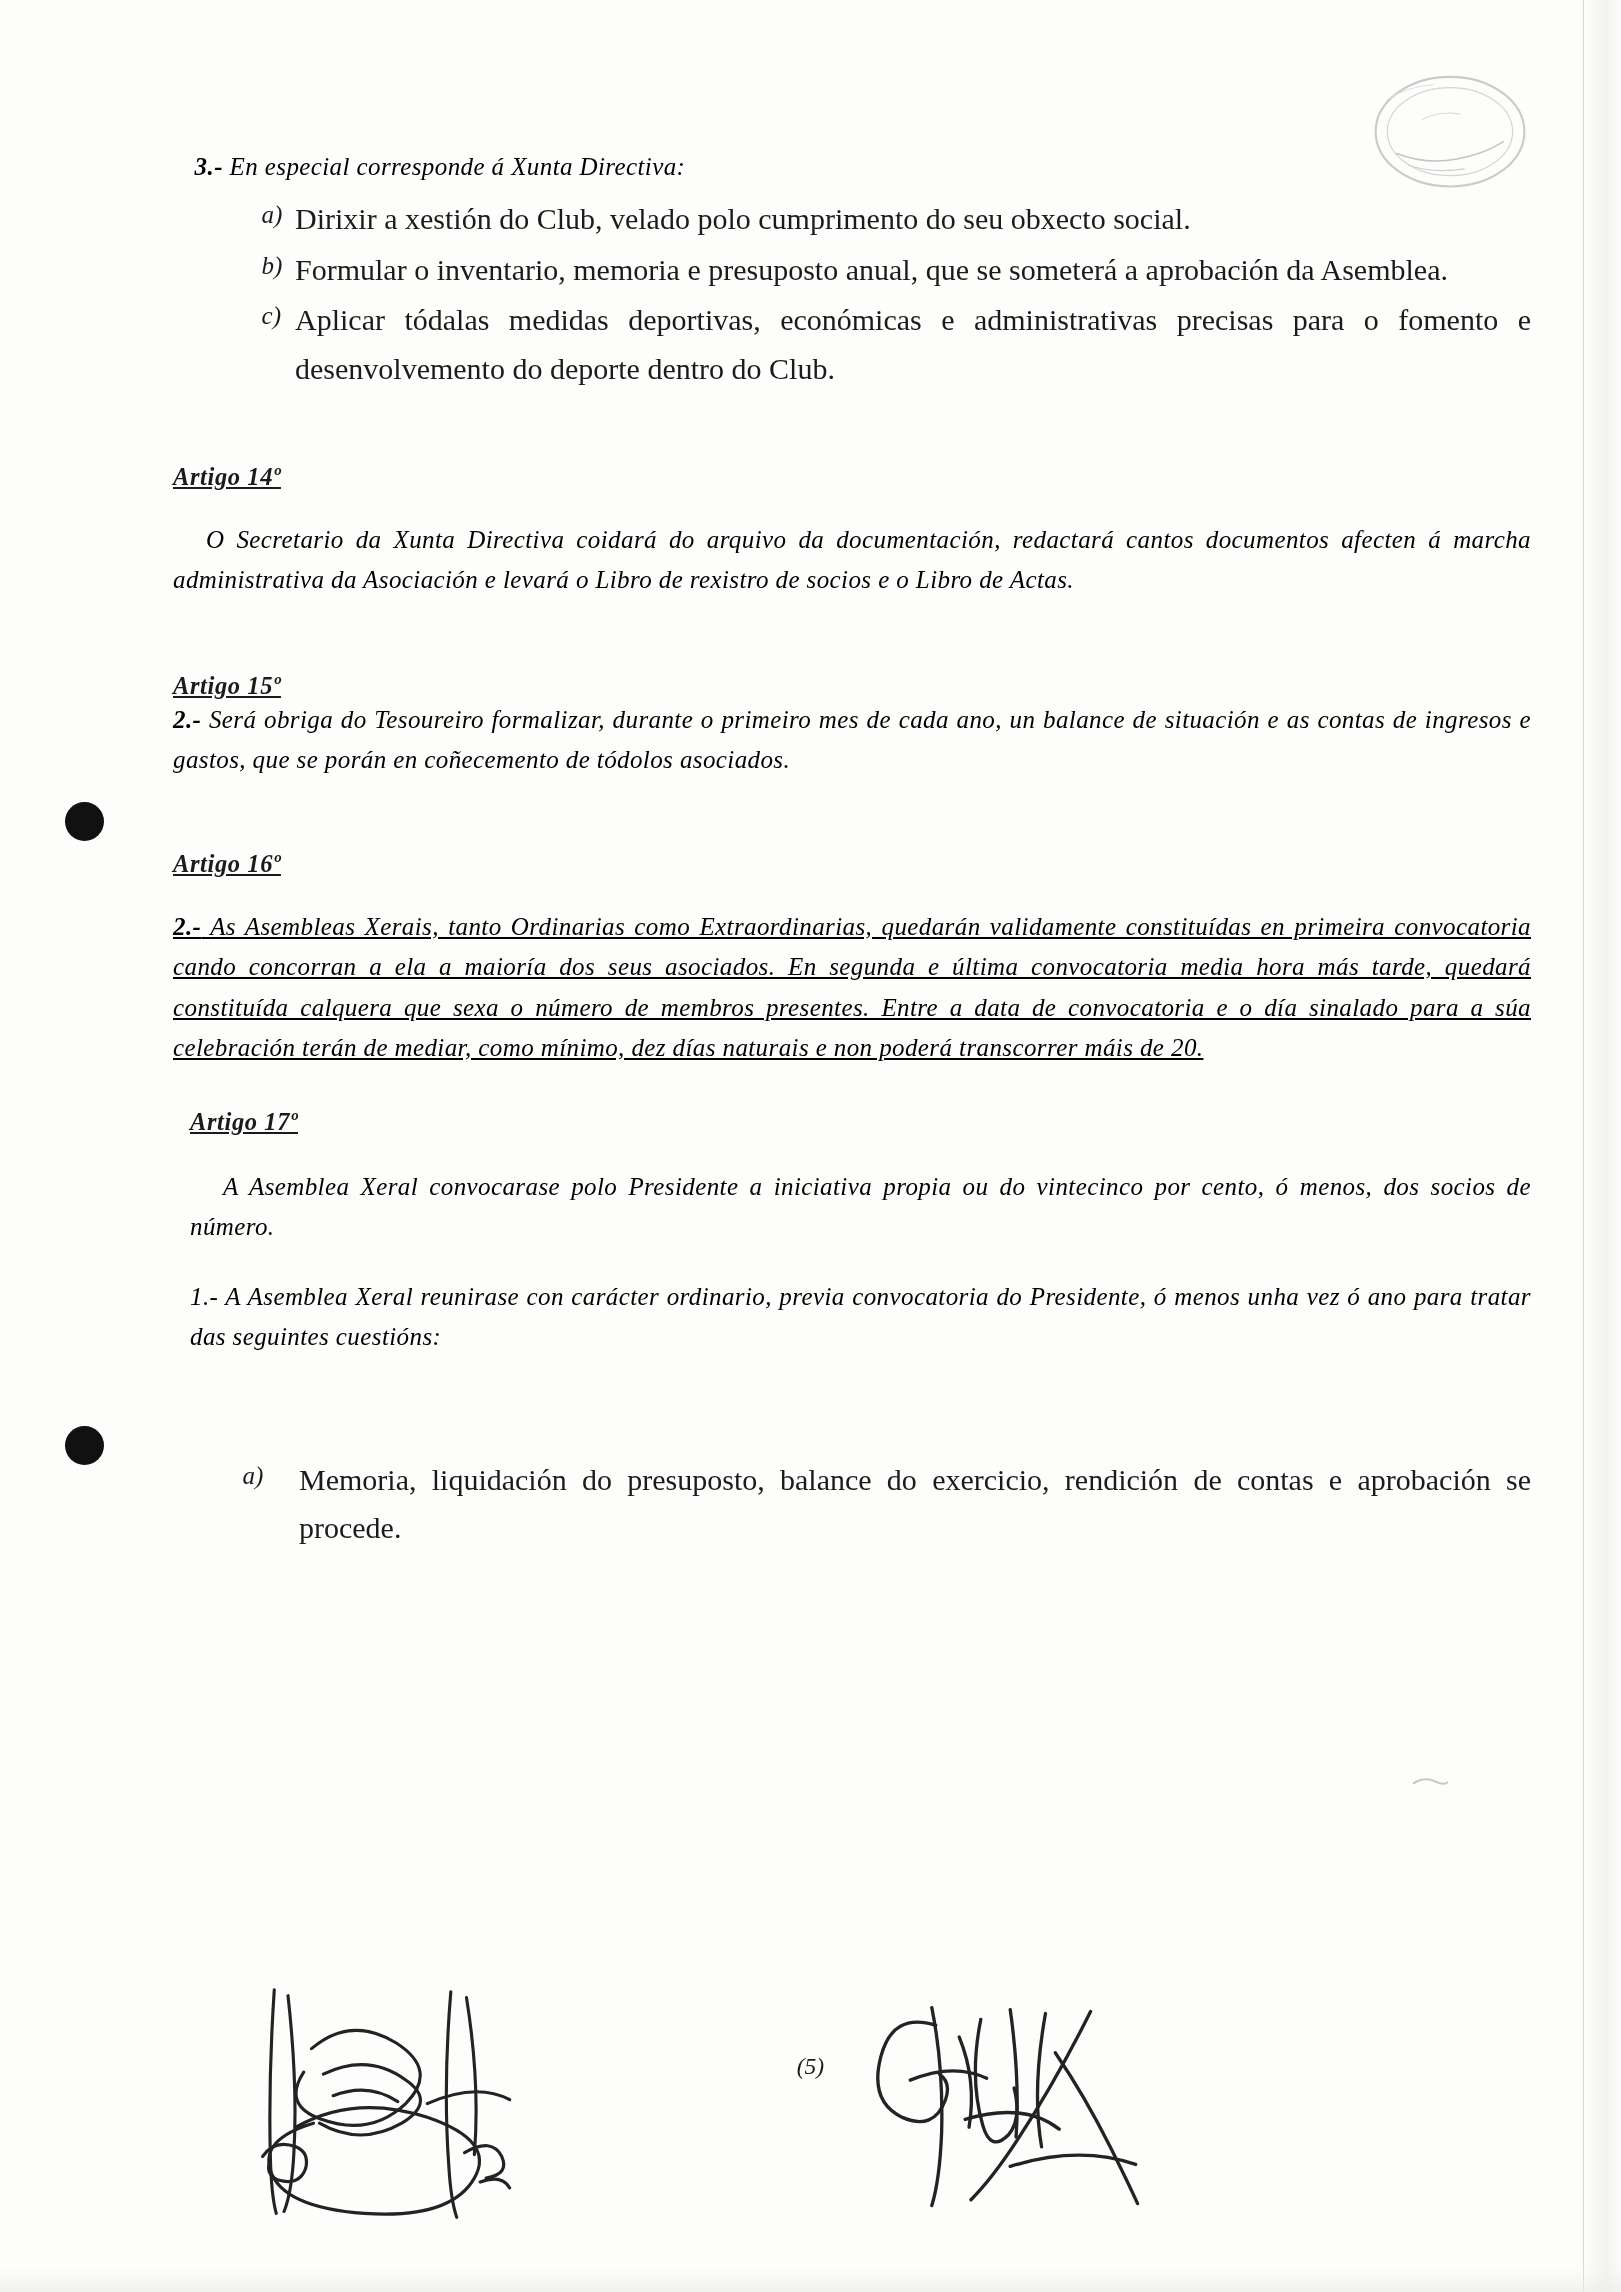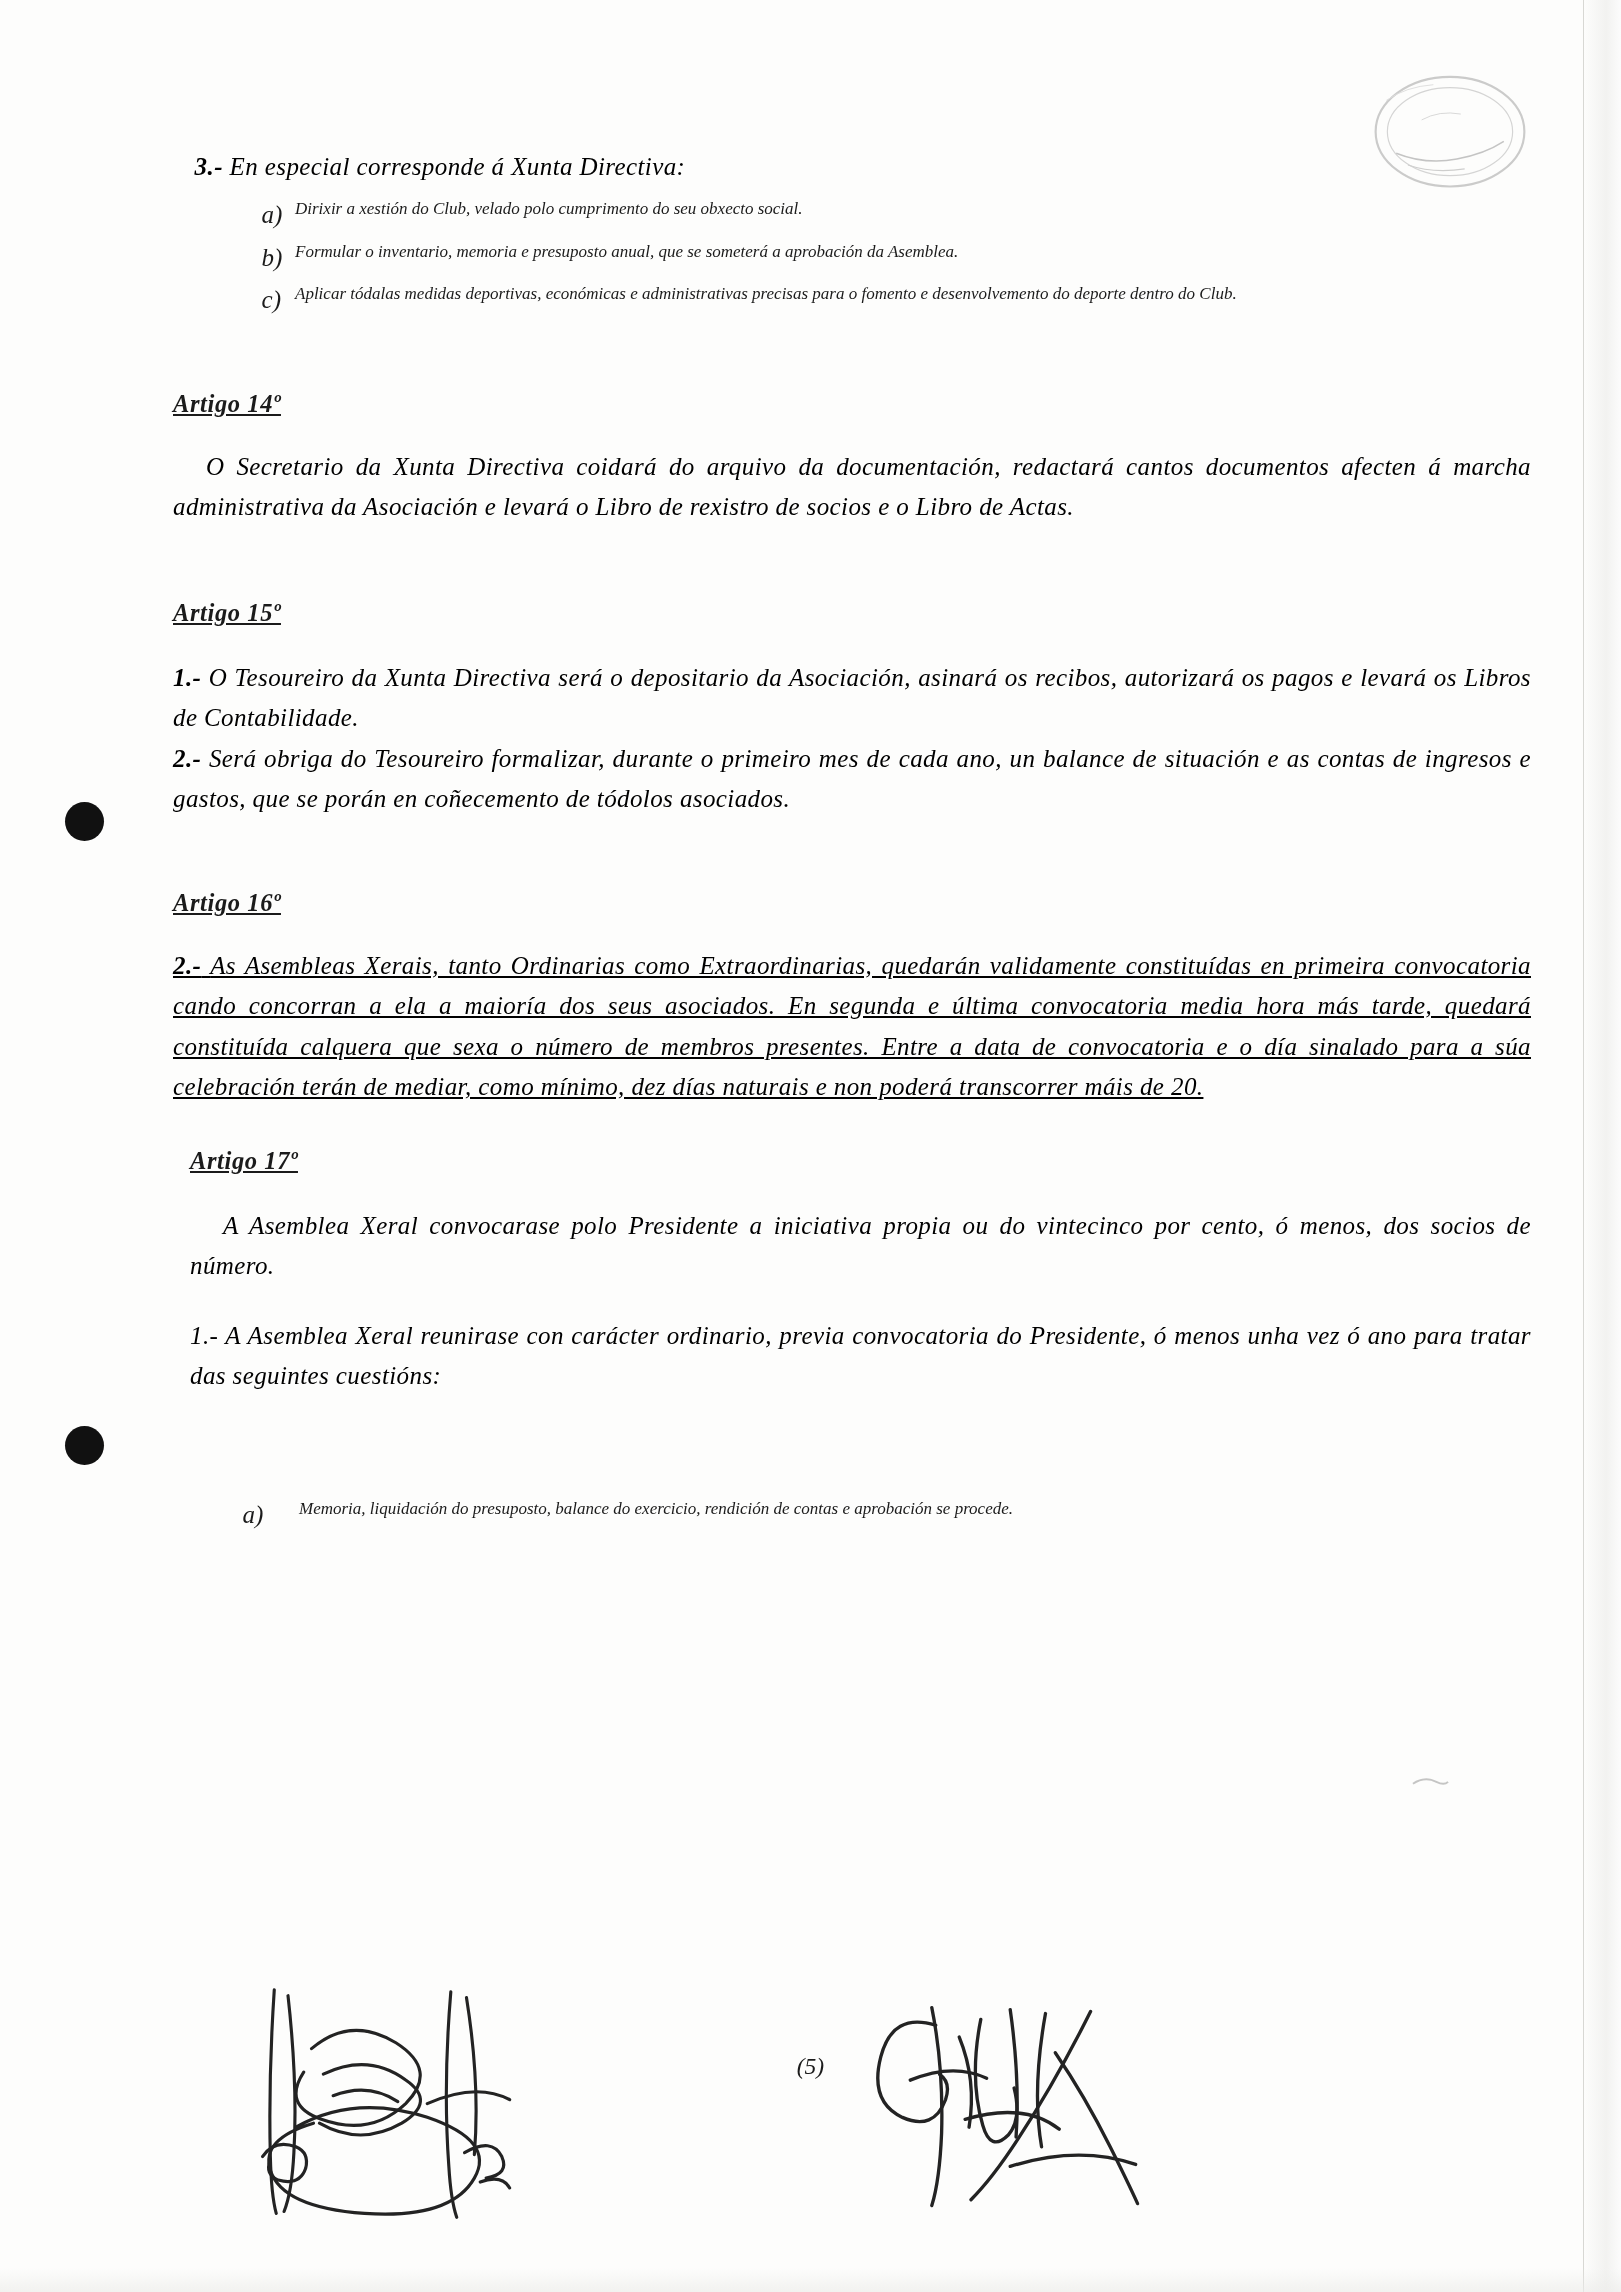--- a/index.html
+++ b/index.html
@@ -89,22 +89,21 @@
     font-style: italic;
     font-size: 25px;
     line-height: 1.62;
     text-align: left;
     padding-left: 17.6px;
     box-sizing: border-box;
   }
   .abc-text {
     flex: 1;
     text-align: justify;
-    font-style: italic;
-    font-size: 17px;
+    font-size: 30px;
     line-height: 1.62;
   }
   .punch-hole {
     position: absolute;
     width: 39px;
     height: 39px;
     border-radius: 50%;
     background: #111111;
     left: 65px;
   }
@@ -187,24 +186,20 @@
       </ul>
     </div>
 
     <div class="block" style="margin-top:69px;">
       <div class="heading">Artigo 14º</div>
       <p class="txt para indent-first" style="margin-top:29px;">O Secretario da Xunta Directiva coidará do arquivo da documentación, redactará cantos documentos afecten á marcha administrativa da Asociación e levará o Libro de rexistro de socios e o Libro de Actas.</p>
     </div>
 
     <div class="block" style="margin-top:71px;">
       <div class="heading">Artigo 15º</div>
-      <p class="txt para" style="margin-top:31px;">
-        <span class="lead-number">1.-</span>
-        <span>O Tesoureiro da Xunta Directiva será o depositario da Asociación, asinará os recibos, autorizará os pagos e levará os Libros de Contabilidade.</span>
-      </p>
       <p class="txt para" style="">
         <span class="lead-number">2.-</span>
         <span>Será obriga do Tesoureiro formalizar, durante o primeiro mes de cada ano, un balance de situación e as contas de ingresos e gastos, que se porán en coñecemento de tódolos asociados.</span>
       </p>
     </div>
 
     <div class="block" style="margin-top:69px;">
       <div class="heading">Artigo 16º</div>
       <p class="txt para" style="margin-top:29px;text-decoration:underline;">
         <span class="lead-number">2.-</span>

